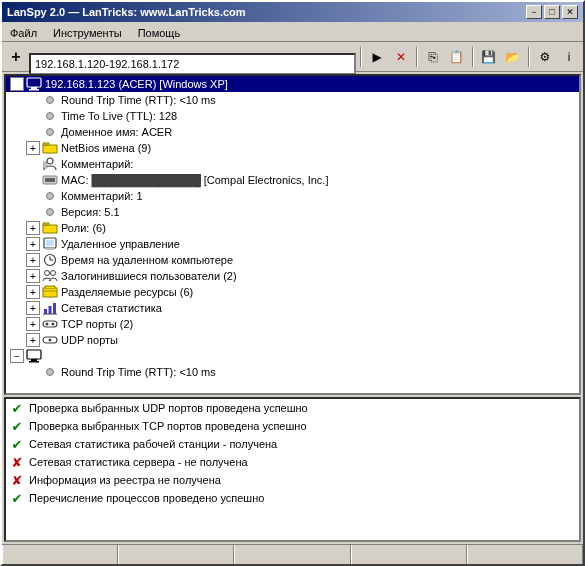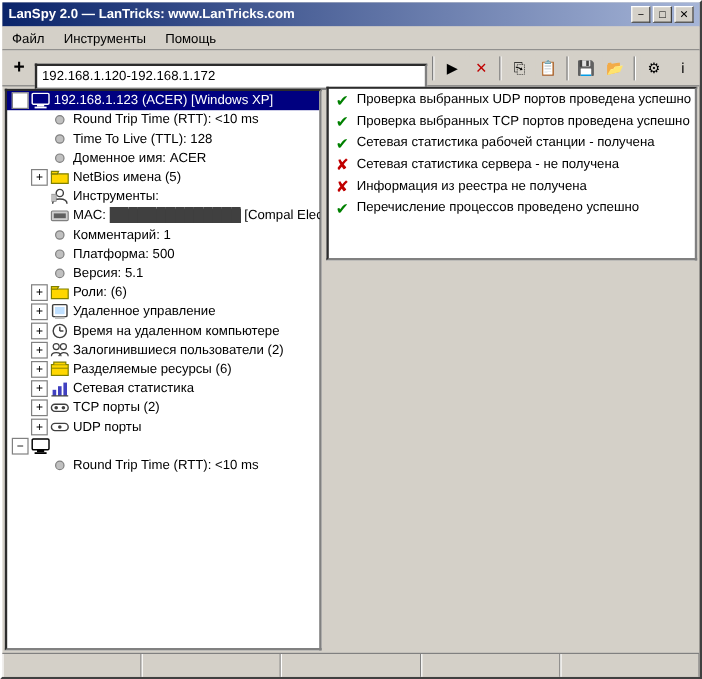--- a/index.html
+++ b/index.html
@@ -115,21 +115,21 @@
       background: white;
       padding: 2px 4px;
       font-size: 11px;
       font-family: 'Tahoma', sans-serif;
       margin-top: 15px;
     }
 
     
     .main-content {
       display: flex;
-      flex-direction: row;
+      flex-direction: column;
       flex: 1;
       overflow: hidden;
     }
 
     
     .tree-panel {
       flex: 1;
       background: white;
       border: 2px inset #808080;
       margin: 2px;
@@ -371,34 +371,34 @@
 
         <div class="tree-item">
           <span class="tree-indent" style="width:20px;"></span>
           <span class="tree-expander">+</span>
           <span class="tree-icon">
             <svg width="16" height="14" viewBox="0 0 16 14">
                 <path d="M1 4 L1 12 L15 12 L15 4 Z" fill="#ffd700" stroke="#808000" stroke-width="1"></path>
                 <path d="M1 4 L6 4 L7 2 L1 2 Z" fill="#ffd700" stroke="#808000" stroke-width="1"></path>
               </svg>
           </span>
-          <span class="tree-label">NetBios имена (5)</span>
+          <span class="tree-label">NetBios имена (9)</span>
         </div>
 
         <div class="tree-item">
           <span class="tree-indent" style="width:20px;"></span>
           <span class="tree-expander-placeholder"></span>
           <span class="tree-icon">
             <svg width="14" height="14" viewBox="0 0 14 14">
                 <circle cx="7" cy="4" r="3" fill="none" stroke="#404040" stroke-width="1.2"></circle>
                 <path d="M1 13 Q1 9 7 9 Q13 9 13 13" fill="none" stroke="#404040" stroke-width="1.2"></path>
                 <rect x="0" y="5" width="4" height="6" fill="#c0c0c0" stroke="#808080" stroke-width="0.5"></rect>
               </svg>
           </span>
-          <span class="tree-label">Инструменты:</span>
+          <span class="tree-label">Комментарий:</span>
         </div>
 
         <div class="tree-item">
           <span class="tree-indent" style="width:20px;"></span>
           <span class="tree-expander-placeholder"></span>
           <span class="tree-icon">
             <svg width="16" height="12" viewBox="0 0 16 12">
                 <rect x="1" y="2" width="14" height="8" rx="1" fill="#d0d0d0" stroke="#808080" stroke-width="1"></rect>
                 <rect x="3" y="4" width="10" height="4" fill="#606060"></rect>
               </svg>
@@ -408,28 +408,20 @@
 
         <div class="tree-item">
           <span class="tree-indent" style="width:20px;"></span>
           <span class="tree-expander-placeholder"></span>
           <span class="tree-icon">
               <span class="icon-circle-gray"></span>
             </span>
           <span class="tree-label">Комментарий: 1</span>
         </div>
 
-        <div class="tree-item">
-          <span class="tree-indent" style="width:20px;"></span>
-          <span class="tree-expander-placeholder"></span>
-          <span class="tree-icon">
-              <span class="icon-circle-gray"></span>
-            </span>
-          <span class="tree-label">Платформа: 500</span>
-        </div>
 
         <div class="tree-item">
           <span class="tree-indent" style="width:20px;"></span>
           <span class="tree-expander-placeholder"></span>
           <span class="tree-icon">
               <span class="icon-circle-gray"></span>
             </span>
           <span class="tree-label">Версия: 5.1</span>
         </div>
 

